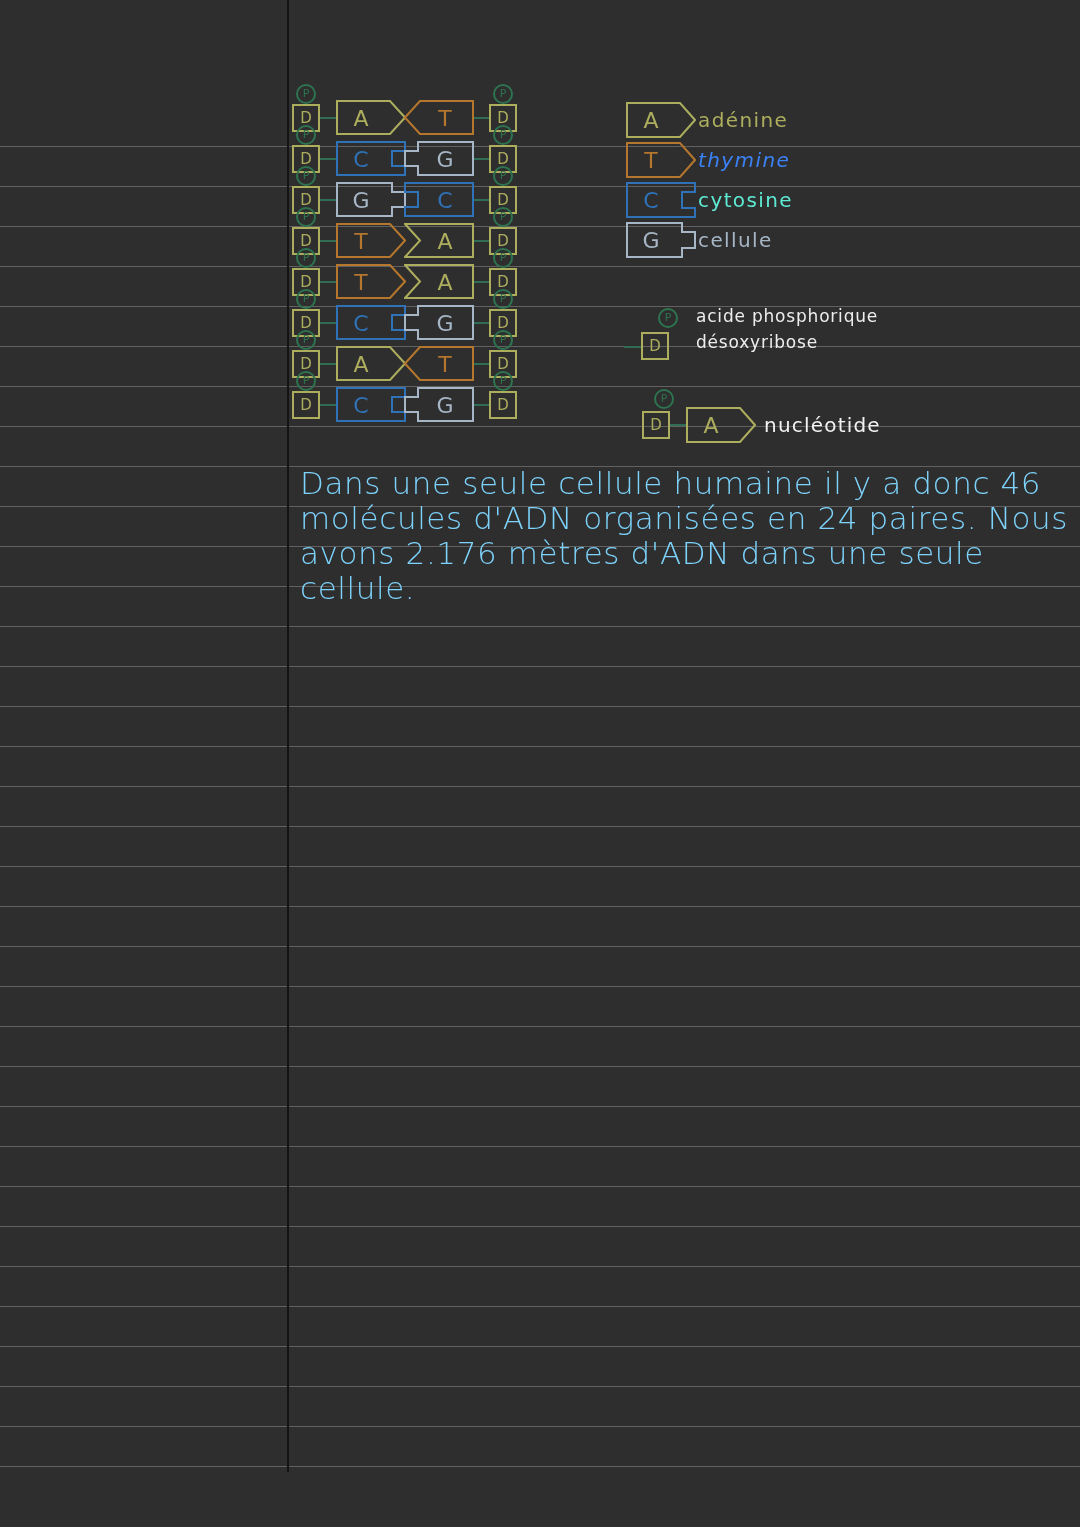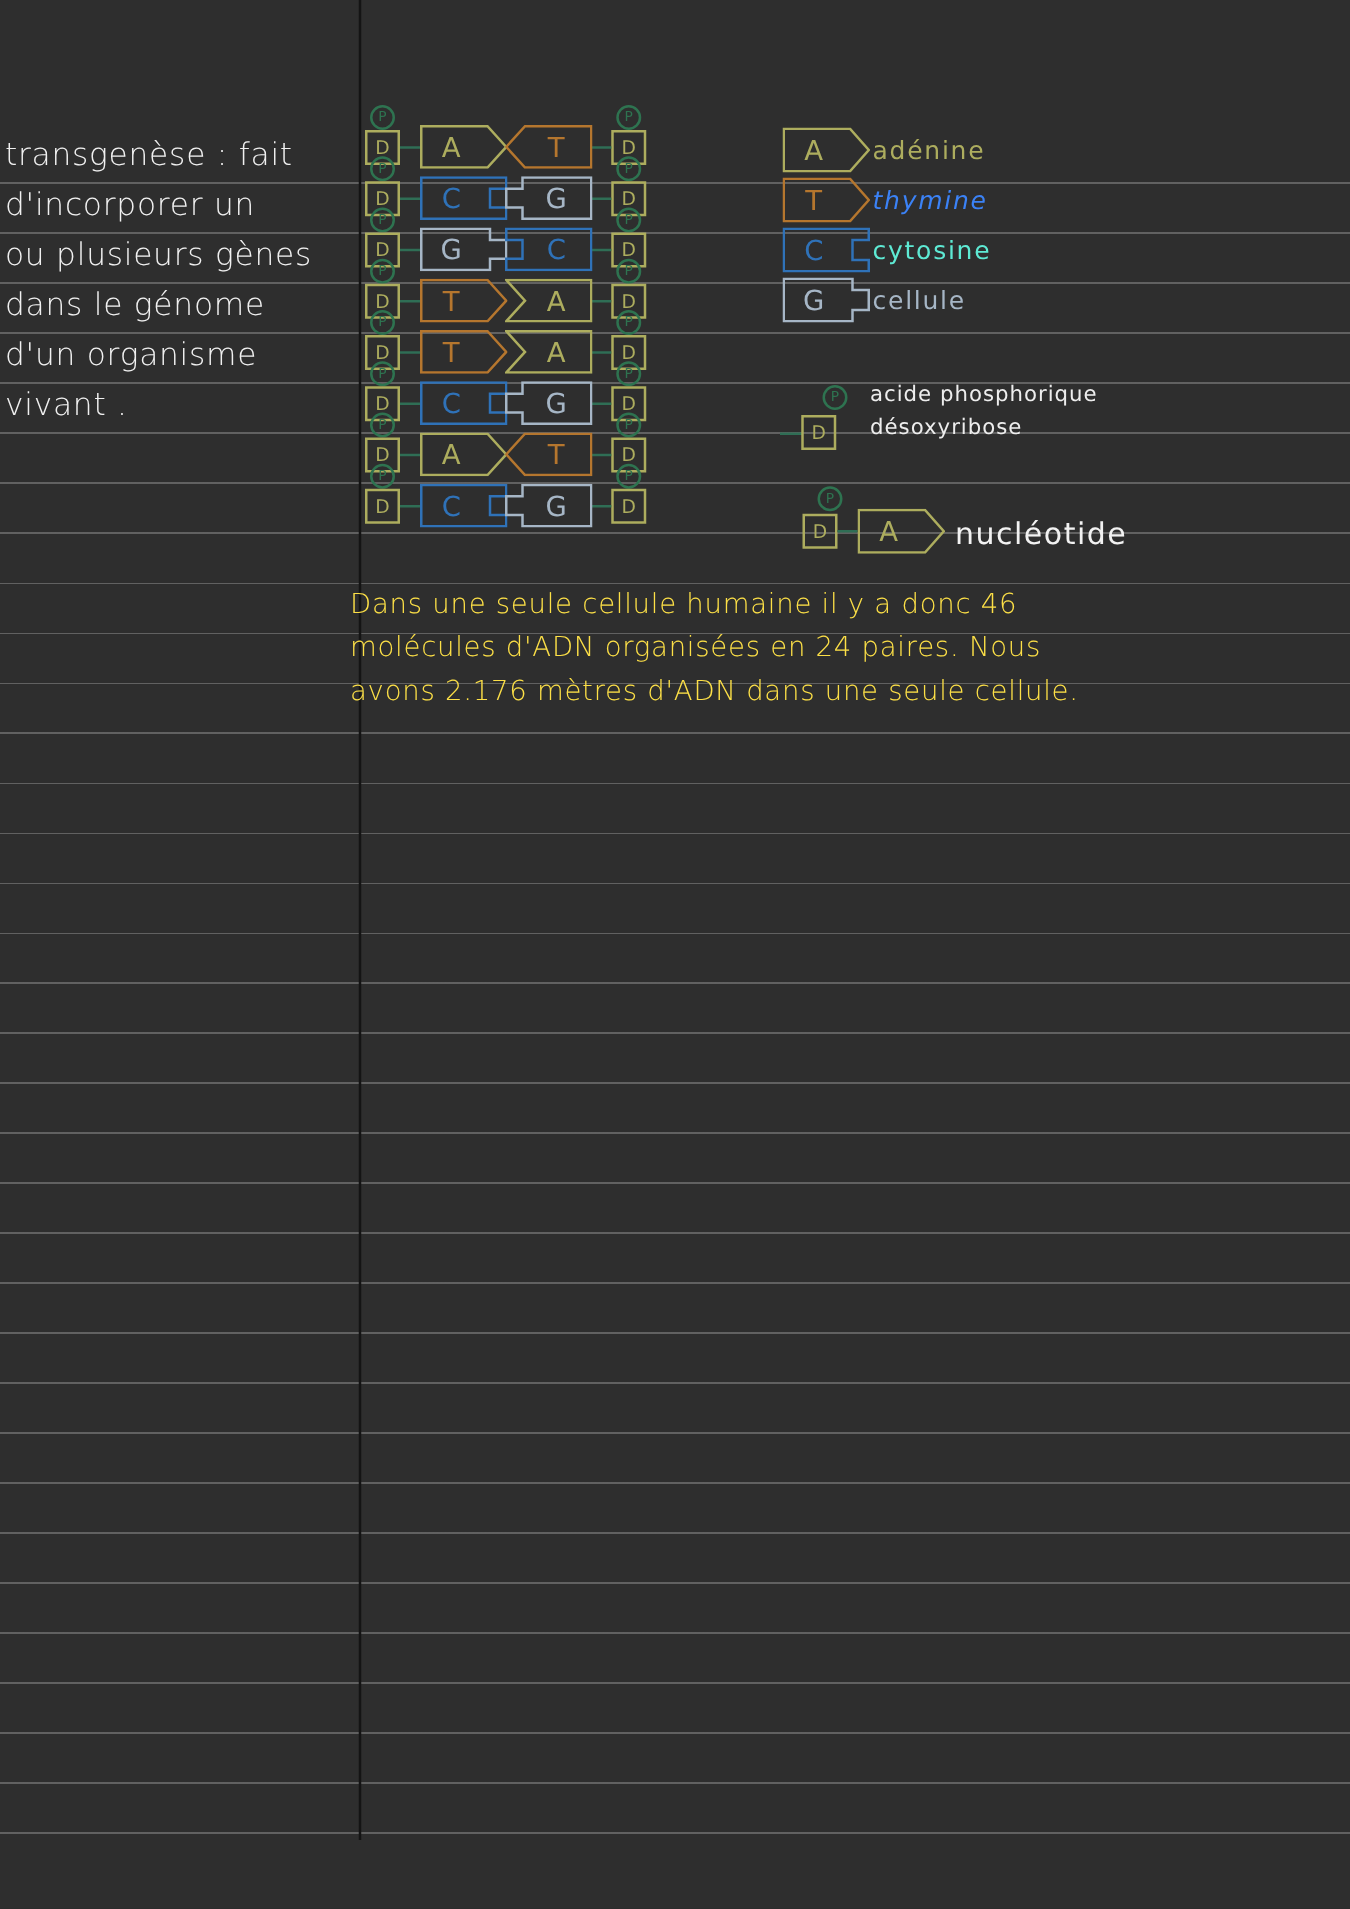--- a/index.html
+++ b/index.html
@@ -64,26 +64,26 @@
     top: 104px;
     width: 282px;
     font-size: 25px;
     line-height: 40px;
     color: #f0f0f0;
     white-space: pre-line;
   }
 
   #paragraph {
     position: absolute;
-    left: 280px;
+    left: 300px;
     top: 466px;
     width: 770px;
-    font-size: 22px;
+    font-size: 31px;
     line-height: 35px;
-    color: #fde047;
+    color: #7dd3fc;
     white-space: pre-line;
   }
 
   
   #ladder {
     position: absolute;
     left: 292px;
     top: 98px;
     width: 230px;
   }
@@ -264,39 +264,33 @@
     position: absolute;
     left: 48px;
     top: 2px;
     width: 72px;
     height: 38px;
   }
   #nuc-label {
     position: absolute;
     left: 126px;
     top: 8px;
-    font-size: 24px;
+    font-size: 20px;
     color: #f2f2f2;
     letter-spacing: 1.2px;
   }
 </style>
 </head>
 <body>
 
 <div id="page">
 
   <div id="rules"></div>
   <div id="margin-rule"></div>
 
-  <div id="margin-note" class="hand">transgenèse : fait
-d'incorporer un
-ou plusieurs gènes
-dans le génome
-d'un organisme
-vivant .</div>
 
   <div id="ladder">
       <div class="dna-row">
         <span class="pcircle left">P</span>
         <span class="pcircle right">P</span>
         <span class="dsquare left">D</span>
         <span class="dsquare right">D</span>
         <span class="linker l"></span>
         <span class="linker r"></span>
         <span class="base-pair">

